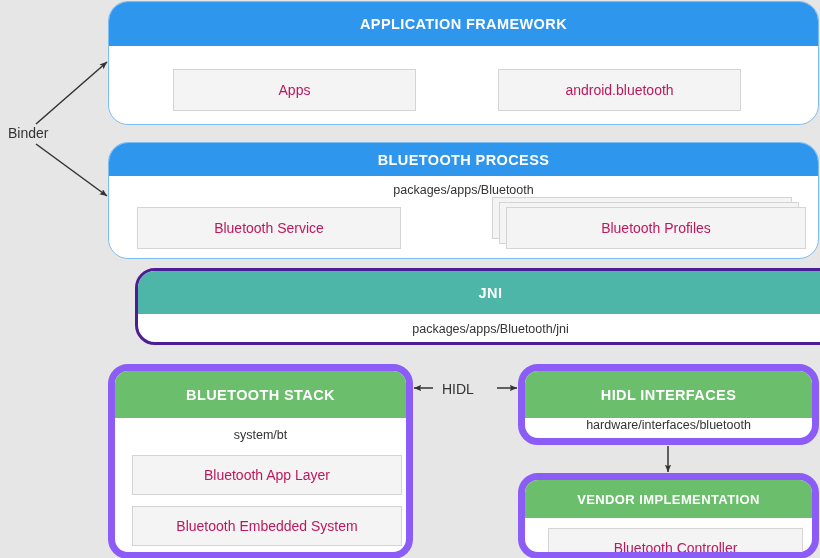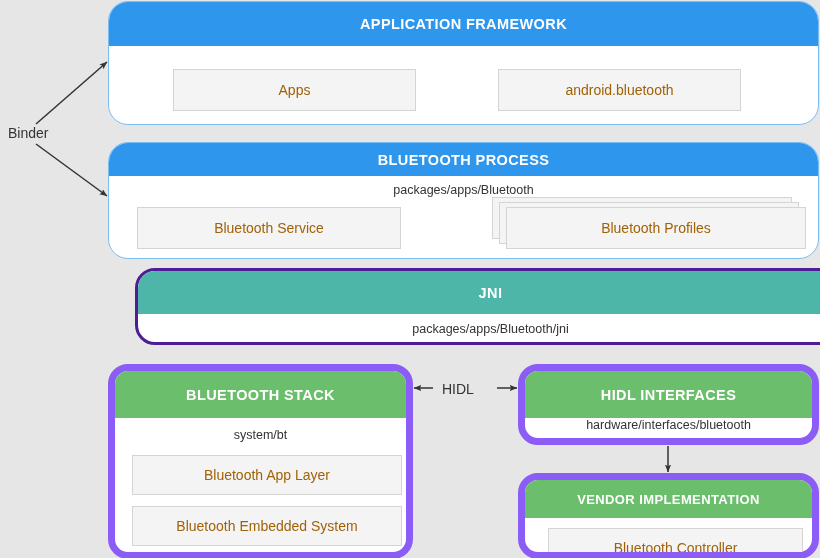--- a/index.html
+++ b/index.html
@@ -65,21 +65,21 @@
 
   
   .box {
     position: absolute;
     box-sizing: border-box;
     background: #f4f4f4;
     border: 1px solid #d4d4d4;
     display: flex;
     align-items: center;
     justify-content: center;
-    color: #a16207;
+    color: #be185d;
     font-size: 14px;
     text-align: center;
   }
 
   
   .stack-shadow {
     position: absolute;
     box-sizing: border-box;
     background: #f4f4f4;
     border: 1px solid #d4d4d4;

